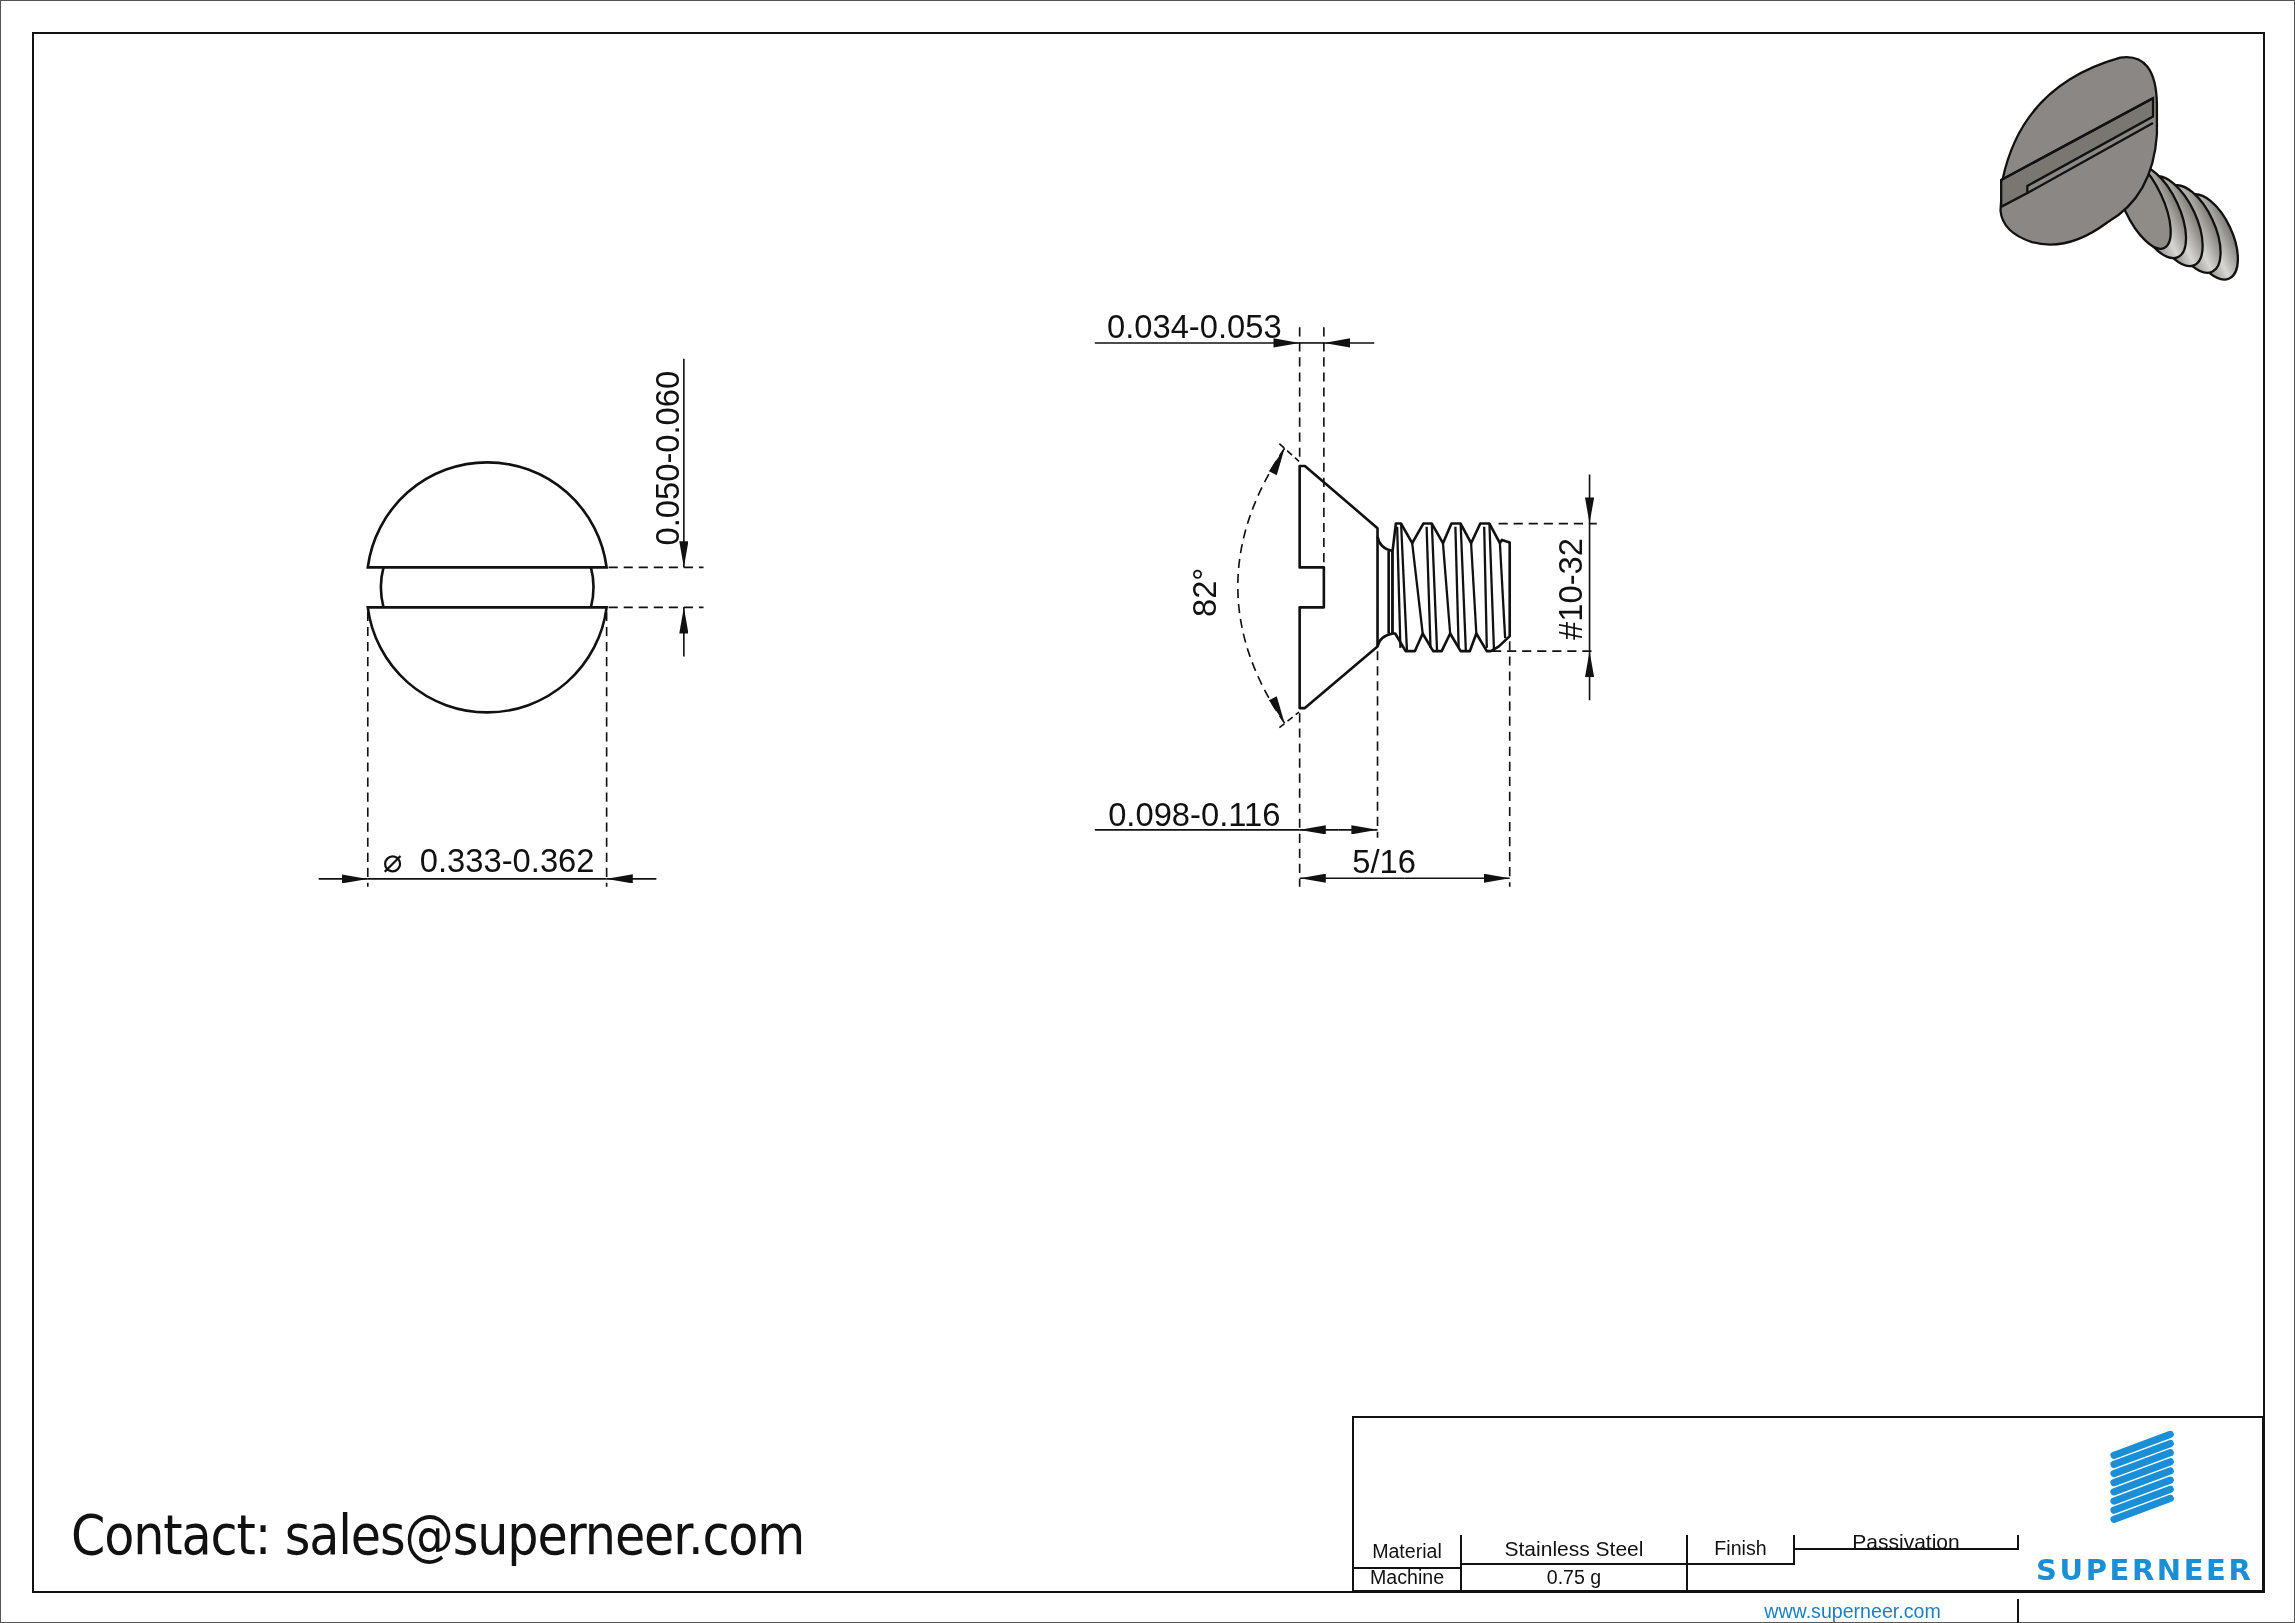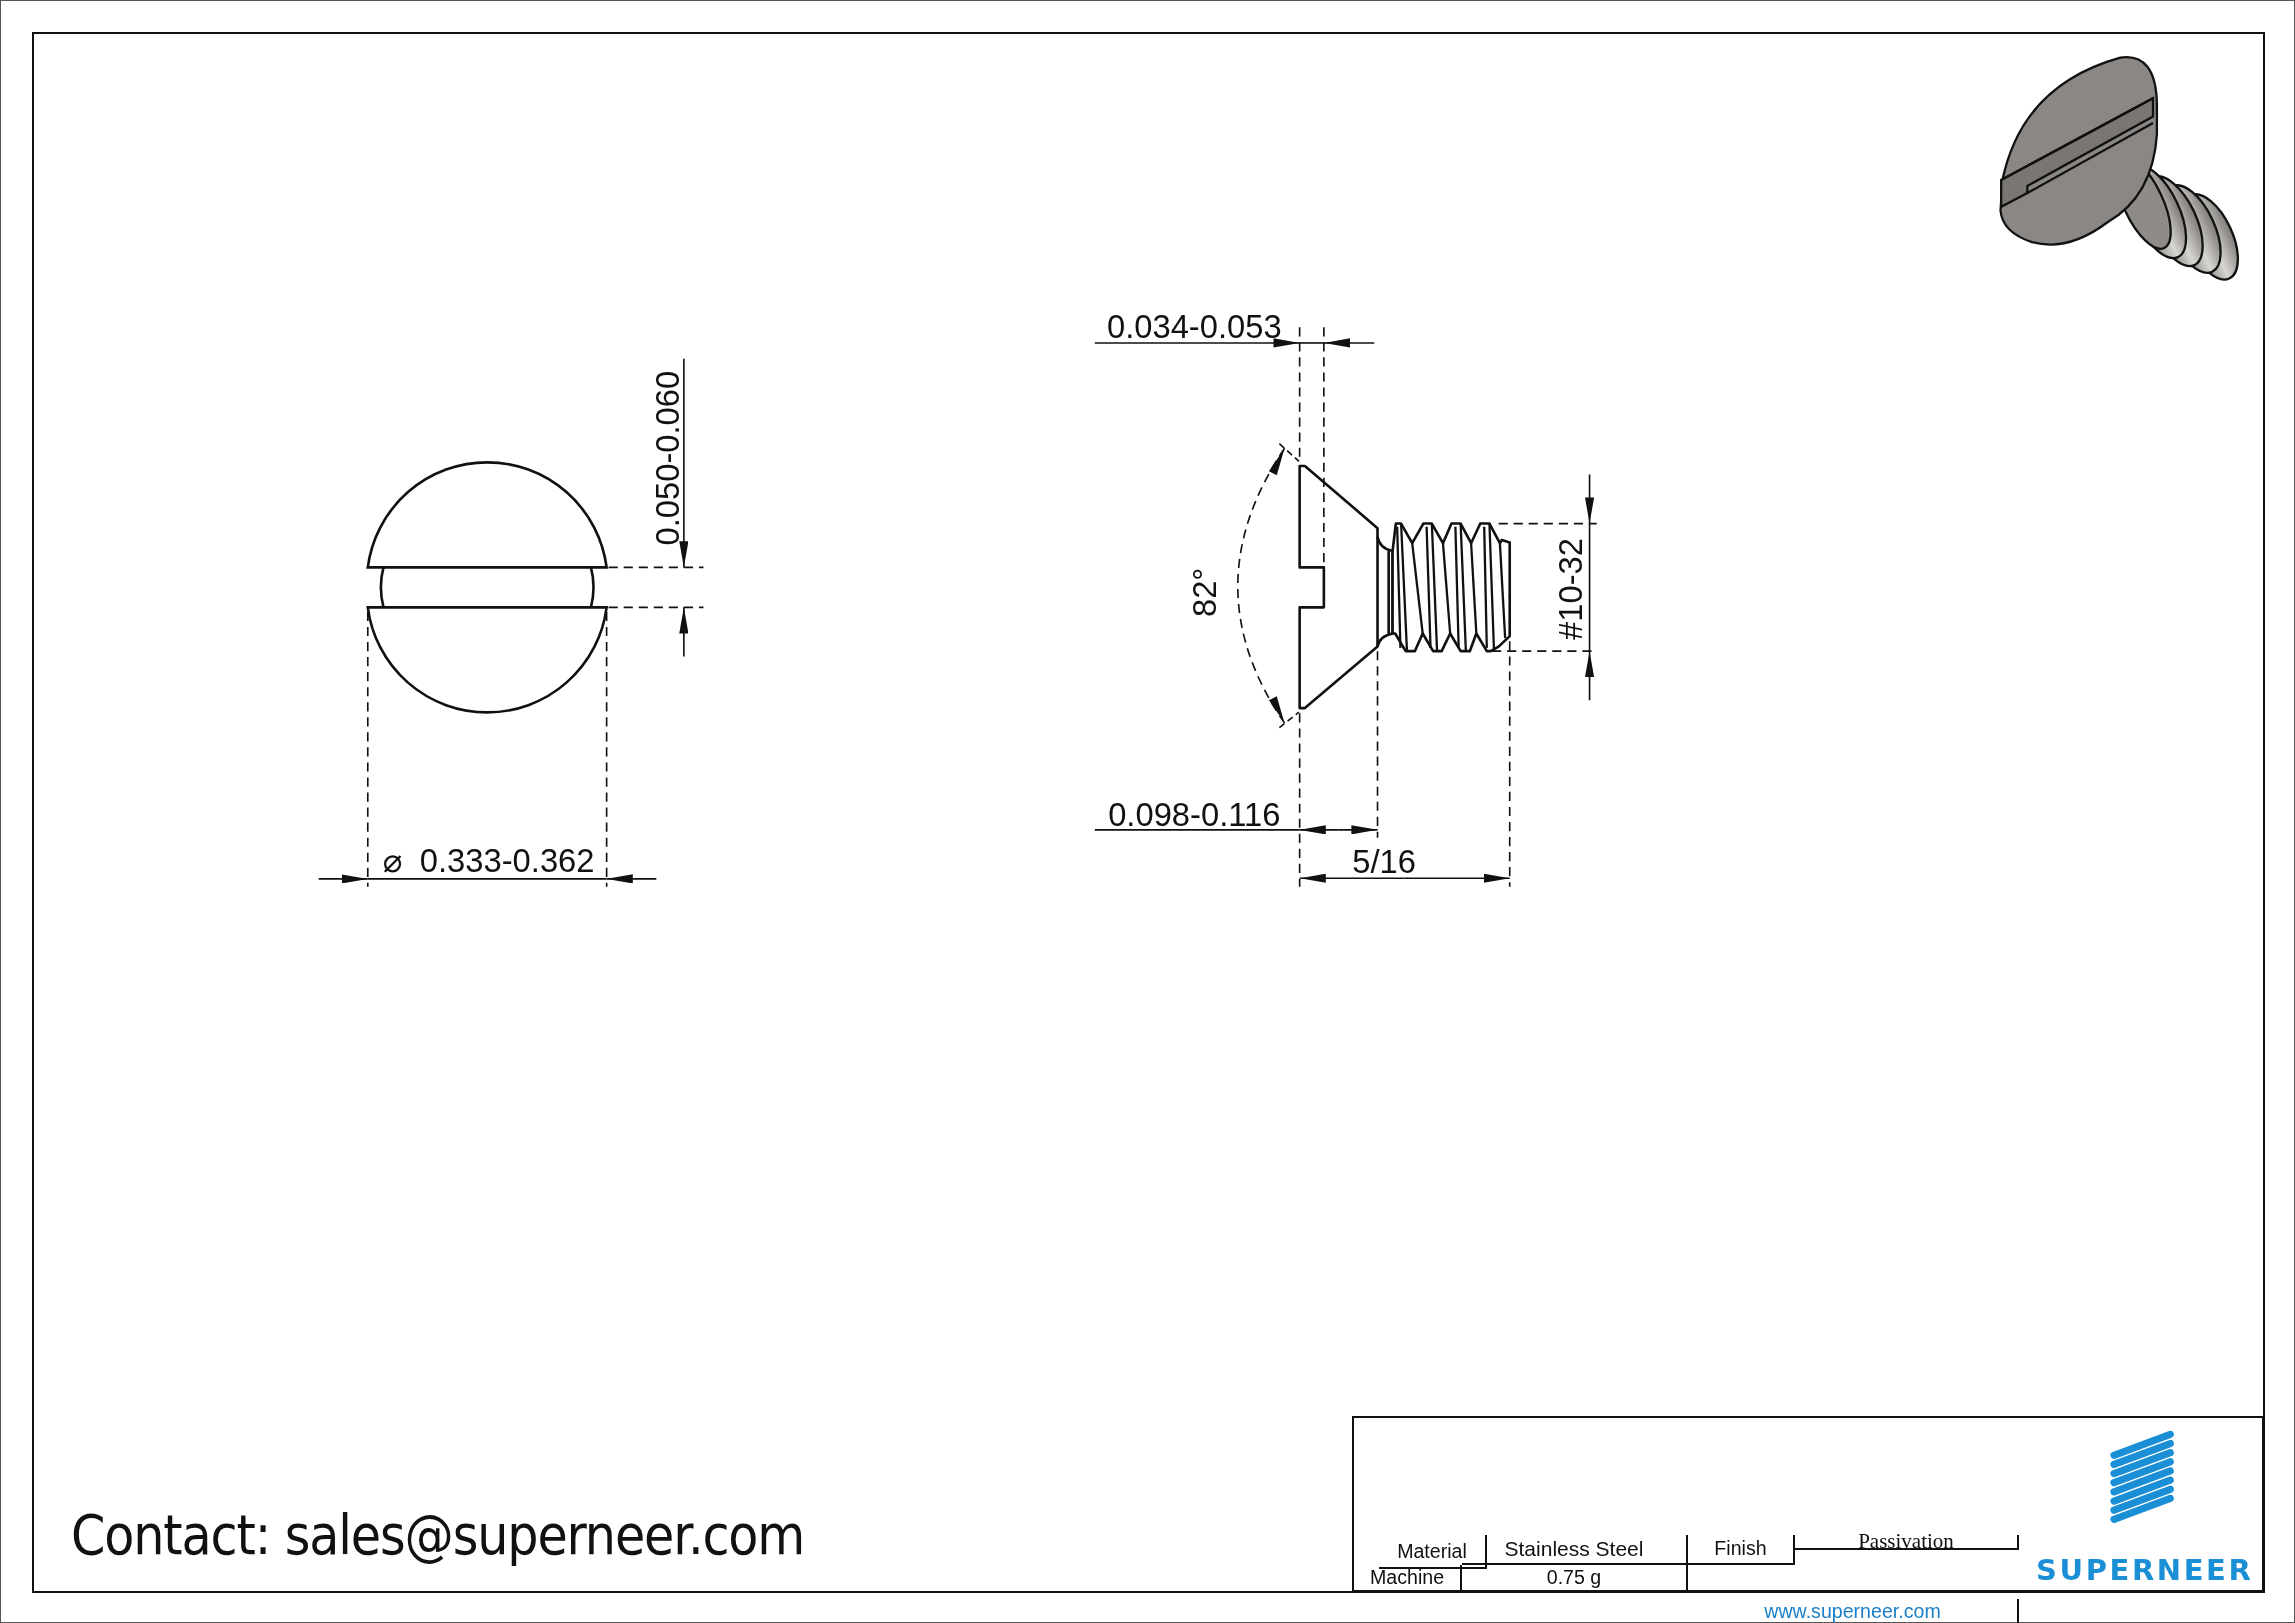--- a/index.html
+++ b/index.html
@@ -142,24 +142,24 @@
       <path d="M3058,275 L3290,150 L3290,178 L3098,284 L3098,295 L3058,316 Z" fill="#7a7773"></path>
       <path d="M3058,275 L3290,150" fill="none"></path>
       <path d="M3098,295 L3290,188" fill="none"></path>
     </g>
   </svg>
 
   <div class="contact">Contact: sales@superneer.com</div>
 
   <div class="title-block">
 
-    <div class="cell" style="left:0;top:117px;width:108px;height:34px;font-size:19.6px;margin-left:25px;">Material</div>
+    <div class="cell" style="left:0;top:117px;width:108px;height:34px;font-size:19.6px;">Material</div>
     <div class="cell" style="left:108px;top:117px;width:226px;height:29.5px;">Stainless Steel</div>
     <div class="cell" style="left:334px;top:117px;width:107px;height:29.5px;font-size:19.6px;">Finish</div>
-    <div class="cell" style="left:441px;top:117px;width:224px;height:15px;font-family:Liberation Serif, serif;">Passivation</div>
+    <div class="cell" style="left:441px;top:117px;width:224px;height:15px;">Passivation</div>
 
     <div class="cell last-row" style="left:0;top:147px;width:108px;height:25.5px;font-size:19.6px;">Machine</div>
     <div class="cell last-row" style="left:108px;top:147px;width:226px;height:25.5px;font-size:19.6px;">0.75 g</div>
     <div class="cell last-row link" style="left:334px;top:147px;width:331px;height:25.5px;font-size:19.6px;color:#1a7fc8;margin-top:34px;">www.superneer.com</div>
 
     <div class="tb-logo">
       <svg width="243" height="172" viewBox="0 0 371 263" style="position:absolute;left:0;top:0;">
         <g stroke="#1a8fd6" stroke-width="11" stroke-linecap="round">
           <line x1="145" y1="57" x2="231" y2="25"></line>
           <line x1="145" y1="71" x2="231" y2="39"></line>

